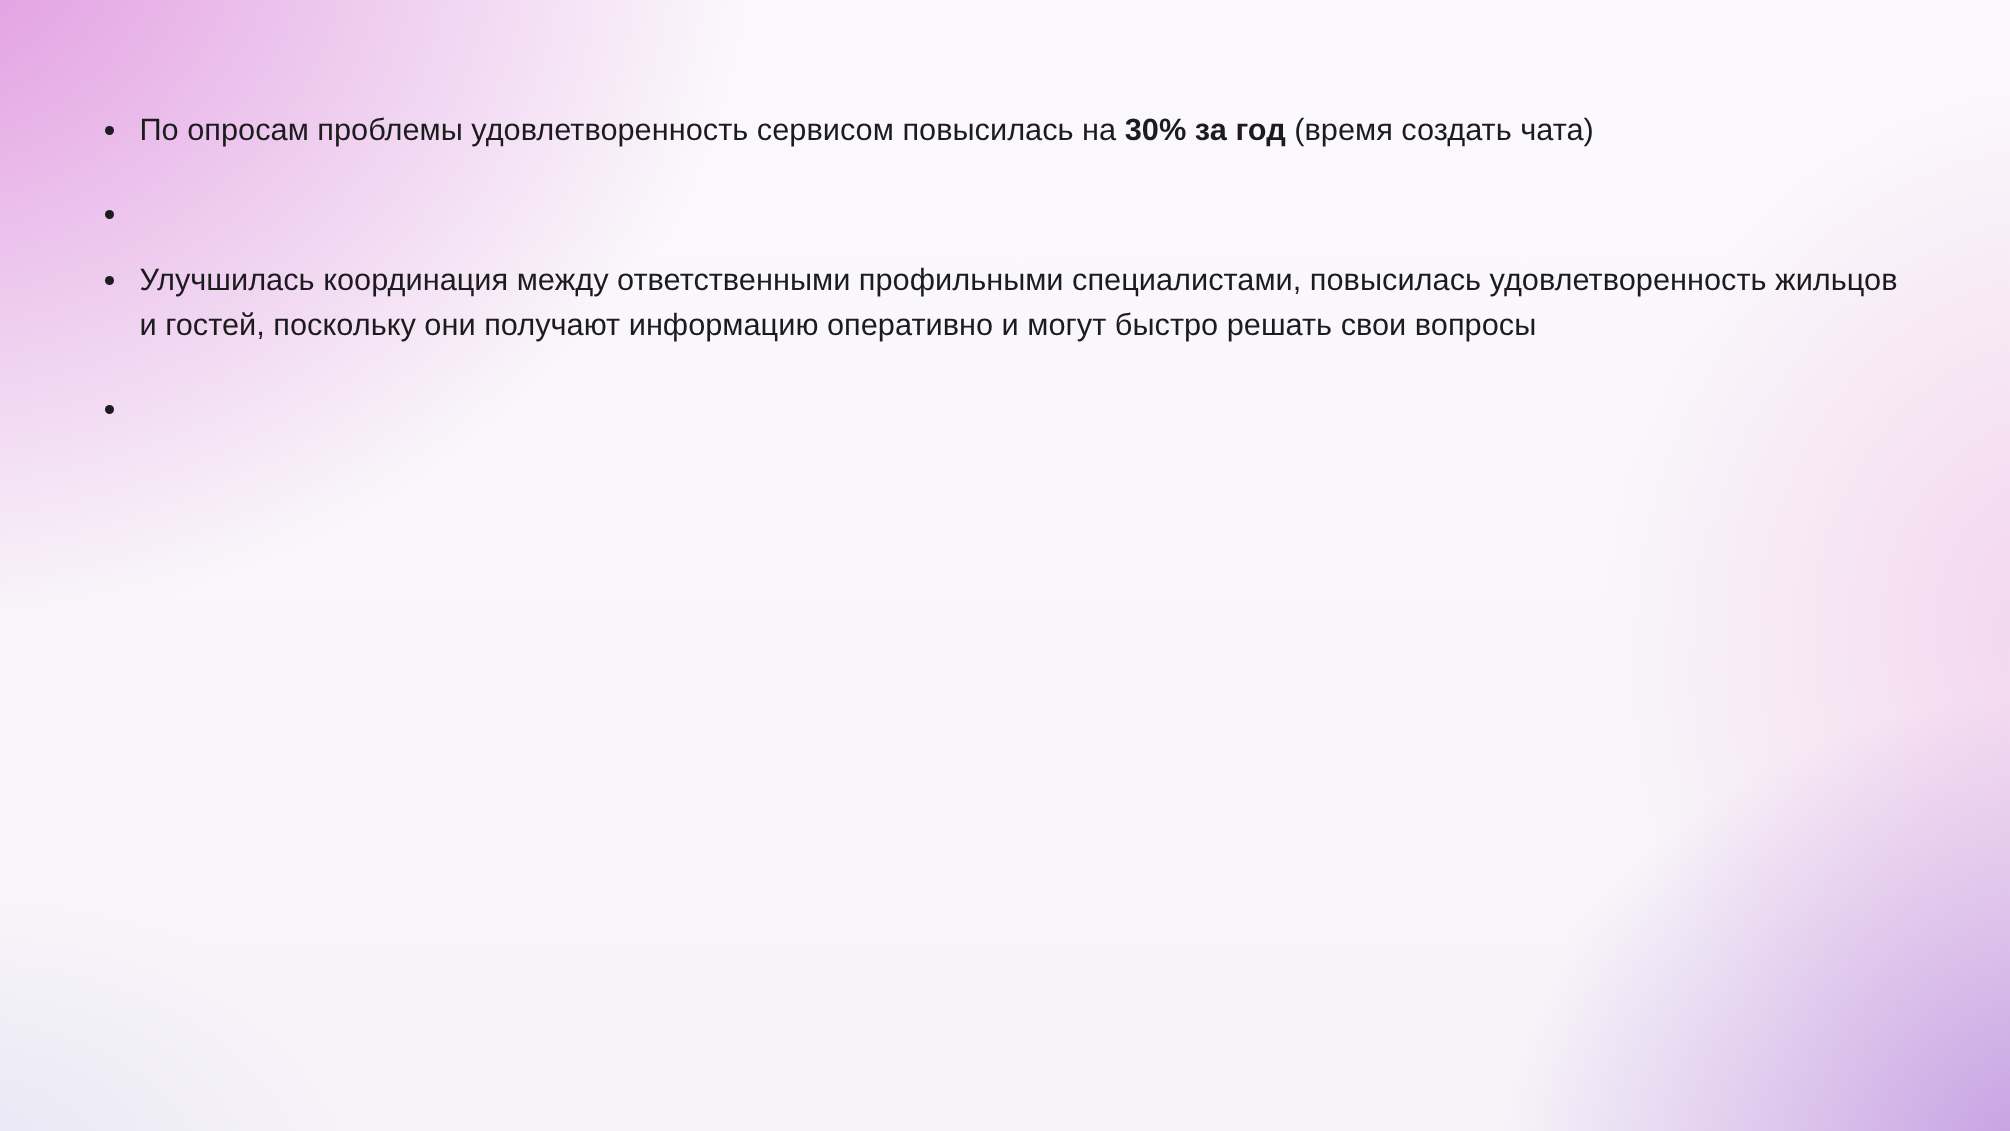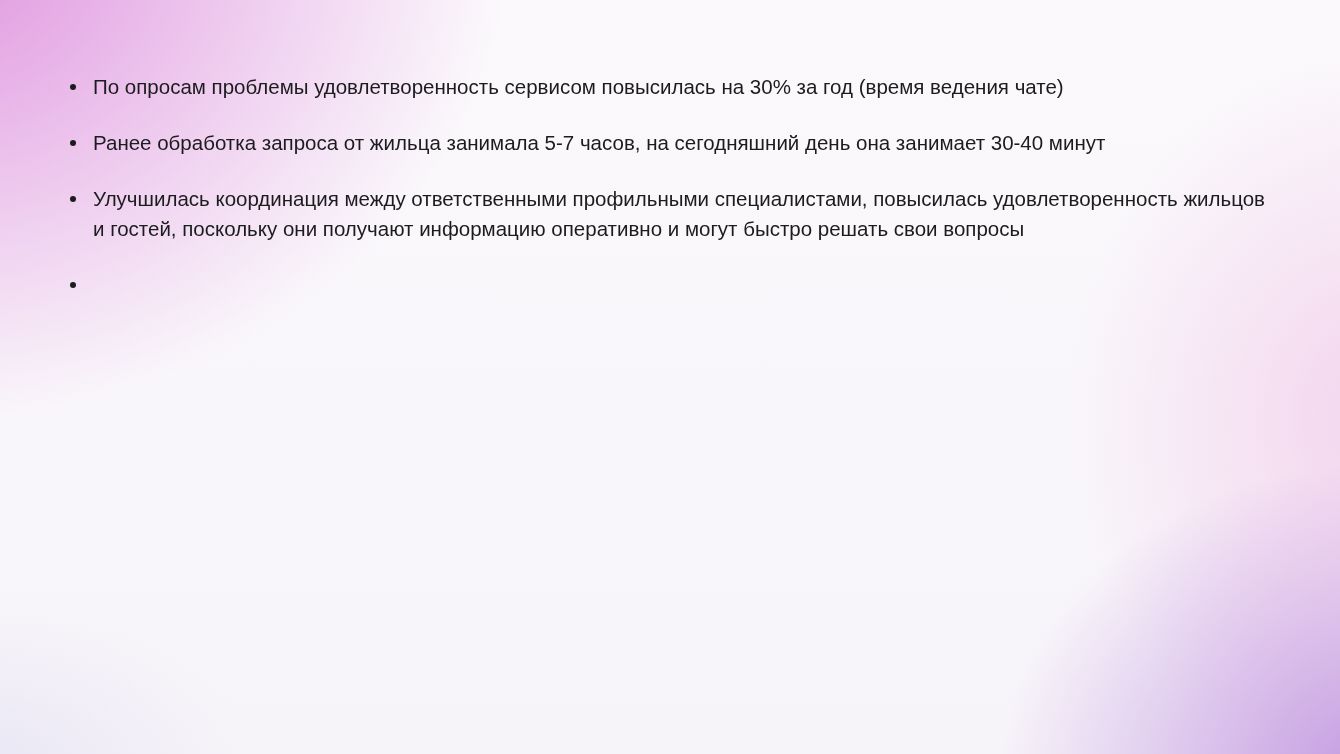--- a/index.html
+++ b/index.html
@@ -54,38 +54,37 @@
     border-radius: 50%;
     background: #1c1c1e;
     margin-top: 12px;
     margin-right: 17px;
   }
   .bullet-text {
     font-size: 20.5px;
     line-height: 30px;
     color: #1c1c1e;
   }
-  .bullet-text .bold { font-weight: 400; }
+  .bullet-text .bold { font-weight: 700; }
 </style>
 </head>
 <body>
 
 <div class="slide">
 
 
   <div class="bullets">
 
     <div class="bullet-item">
       <span class="bullet-dot"></span>
-      <p class="bullet-text"><span>По опросам проблемы удовлетворенность сервисом повысилась на </span><span class="bold">30% за год</span><span> (время ведения чате)</span></p>
+      <p class="bullet-text"><span>По опросам проблемы удовлетворенность сервисом повысилась на </span><span class="bold">30% за год</span><span> (время создать чата)</span></p>
     </div>
 
     <div class="bullet-item">
       <span class="bullet-dot"></span>
-      <p class="bullet-text"><span>Ранее обработка запроса от жильца занимала 5-7 часов, на сегодняшний день она занимает </span><span class="bold">30-40 минут</span><span></span></p>
     </div>
 
     <div class="bullet-item">
       <span class="bullet-dot"></span>
       <p class="bullet-text"><span>Улучшилась координация между ответственными профильными специалистами, повысилась удовлетворенность жильцов и гостей, поскольку они получают информацию оперативно и могут быстро решать свои вопросы</span><span class="bold"></span><span></span></p>
     </div>
 
     <div class="bullet-item">
       <span class="bullet-dot"></span>
     </div>

